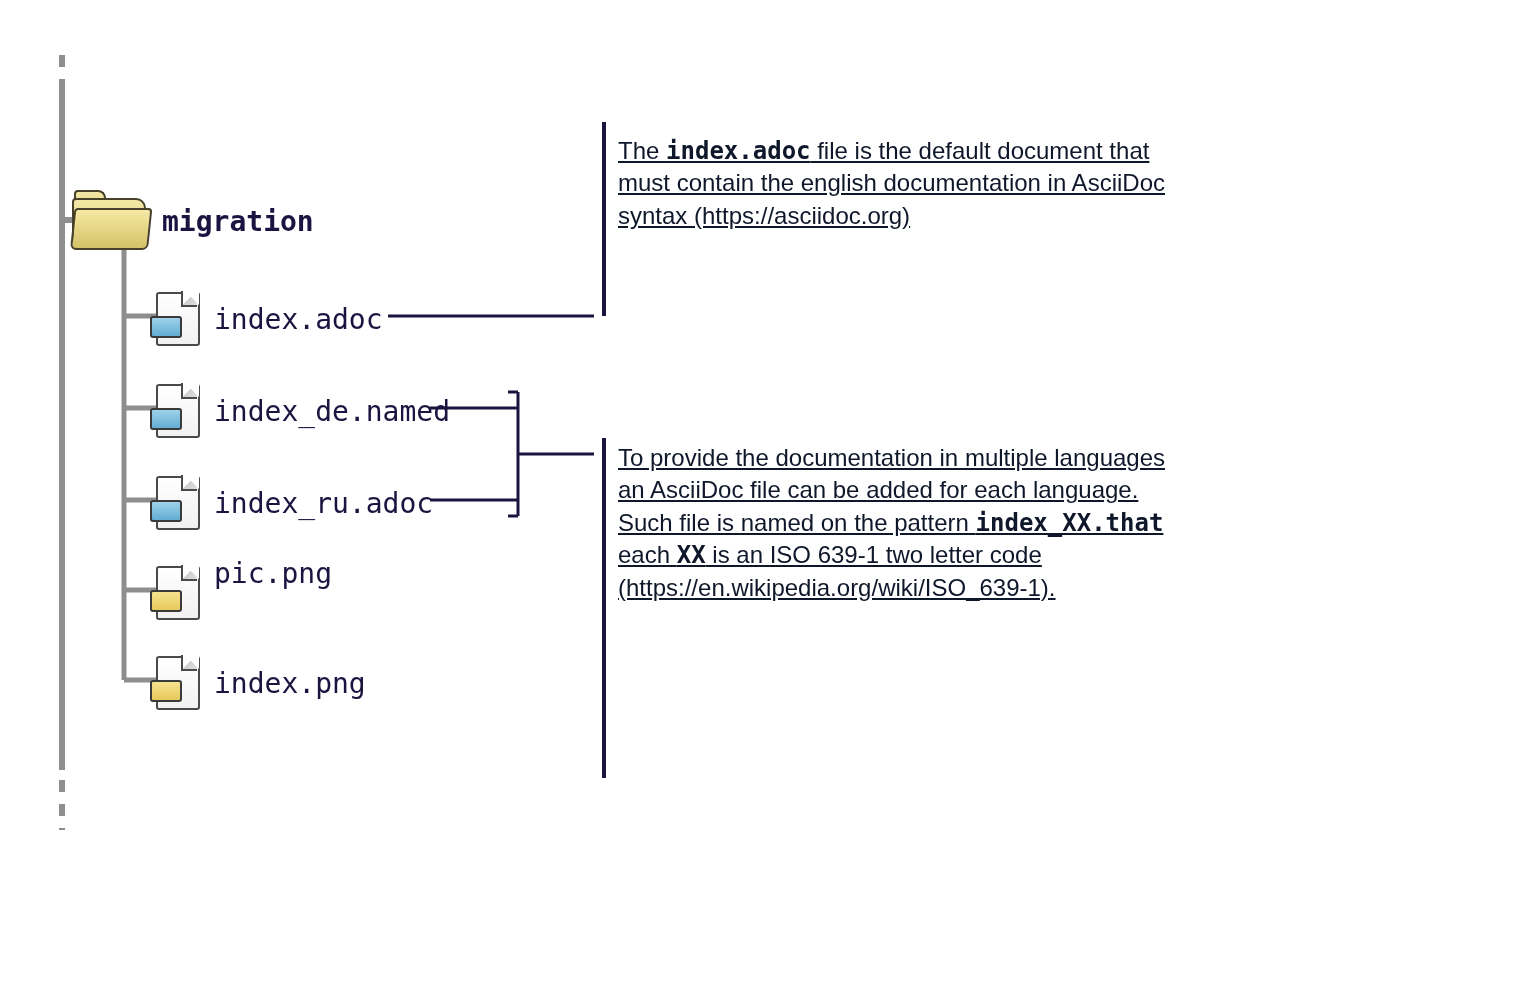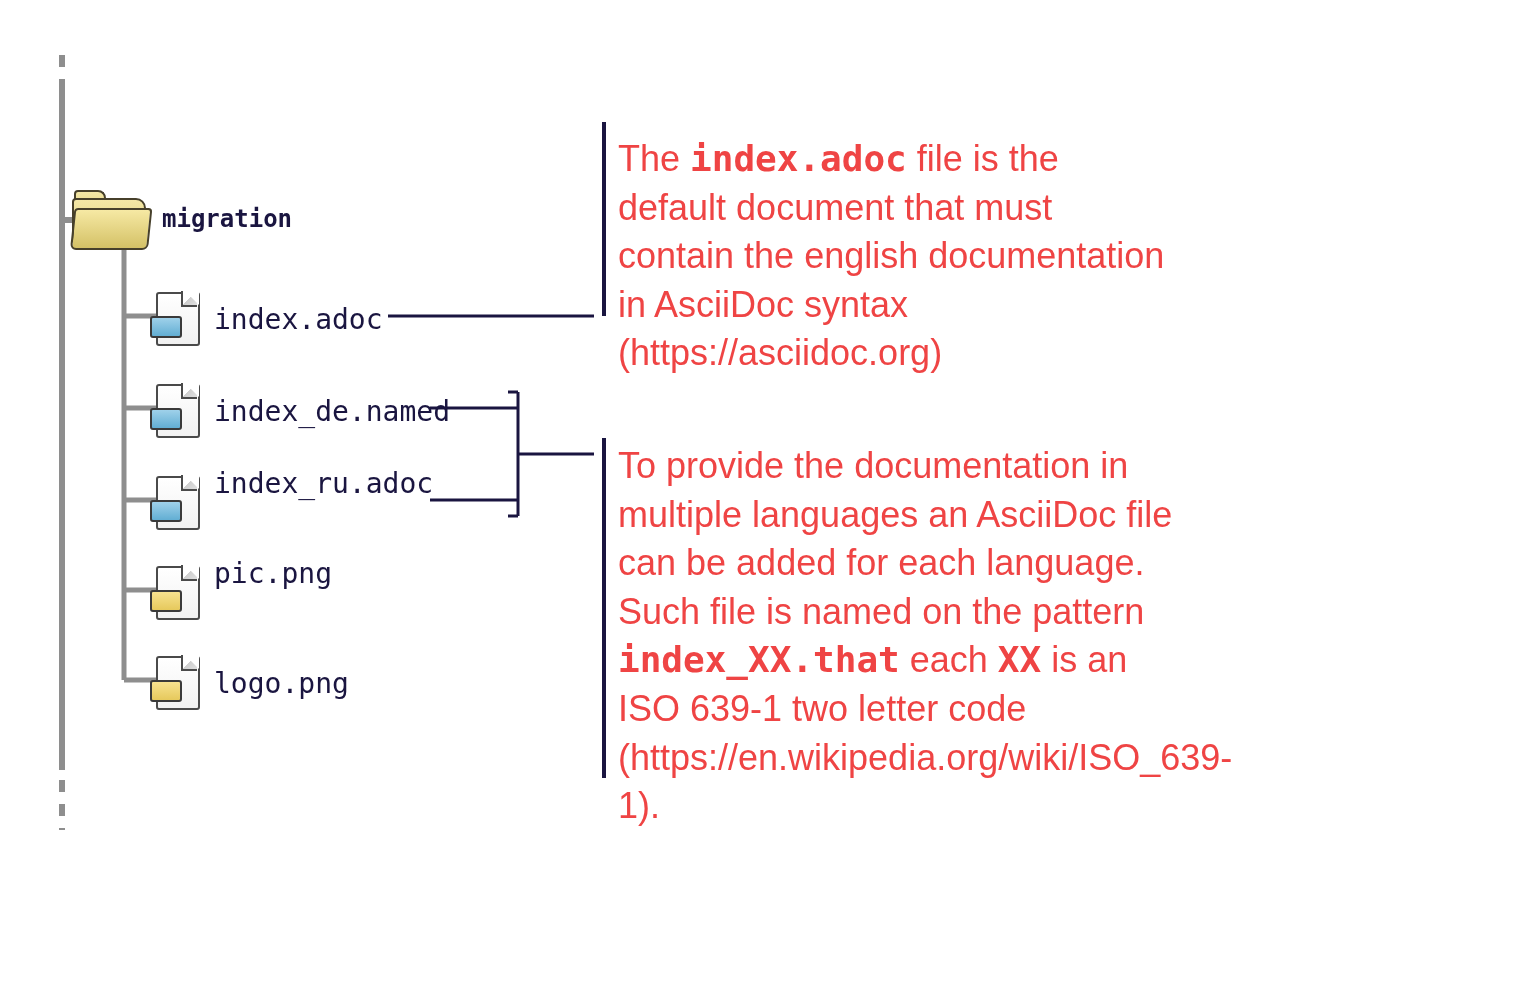--- a/index.html
+++ b/index.html
@@ -20,29 +20,30 @@
   .mono {
     font-family: "Menlo", "Consolas", "DejaVu Sans Mono", monospace;
   }
   .tree-label {
     position: absolute;
     font-size: 28px;
     color: #1a1540;
   }
   .folder-label {
     font-weight: 700;
-    font-size: 24px;
+    font-size: 28px;
   }
   
   .annot {
     position: absolute;
-    font-size: 36px;
+    font-size: 24px;
     line-height: 1.35;
-    color: #ef4444;
+    color: #0f172a;
     width: 555px;
+    text-decoration: underline;
   }
   .annot .code-strong {
     font-family: "Menlo", "Consolas", monospace;
     font-weight: 700;
   }
   
   .icon-folder {
     position: absolute;
     width: 70px;
     height: 48px;
@@ -171,35 +172,35 @@
       <div class="fold"></div>
       <div class="tag tag-blue"></div>
   </div>
   <div class="tree-label mono" style="left:214px; top:395px;">index_de.named</div>
 
   <div class="icon-file" style="left:156px; top:476px;">
     <div class="paper"></div>
       <div class="fold"></div>
       <div class="tag tag-blue"></div>
   </div>
-  <div class="tree-label mono" style="left:214px; top:467px;">index_ru.adoc</div>
+  <div class="tree-label mono" style="left:214px; top:487px;">index_ru.adoc</div>
 
   <div class="icon-file" style="left:156px; top:566px;">
     <div class="paper"></div>
       <div class="fold"></div>
       <div class="tag tag-yellow"></div>
   </div>
   <div class="tree-label mono" style="left:214px; top:557px;">pic.png</div>
 
   <div class="icon-file" style="left:156px; top:656px;">
     <div class="paper"></div>
       <div class="fold"></div>
       <div class="tag tag-yellow"></div>
   </div>
-  <div class="tree-label mono" style="left:214px; top:667px;">logo.png</div>
+  <div class="tree-label mono" style="left:214px; top:667px;">index.png</div>
 
   <div class="annot" style="left:618px; top:135px;">
     <span>The </span><span class="code-strong">index.adoc</span><span> file is the default document that must contain the english documentation in AsciiDoc syntax (https://asciidoc.org)</span>
   </div>
 
   <div class="annot" style="left:618px; top:442px;">
     <span>To provide the documentation in multiple languages an AsciiDoc file can be added for each language. Such file is named on the pattern </span><span class="code-strong">index_XX.that</span><span> each </span><span class="code-strong">XX</span><span> is an ISO 639-1 two letter code (https://en.wikipedia.org/wiki/ISO_639-1).</span>
   </div>
 
 </div>

